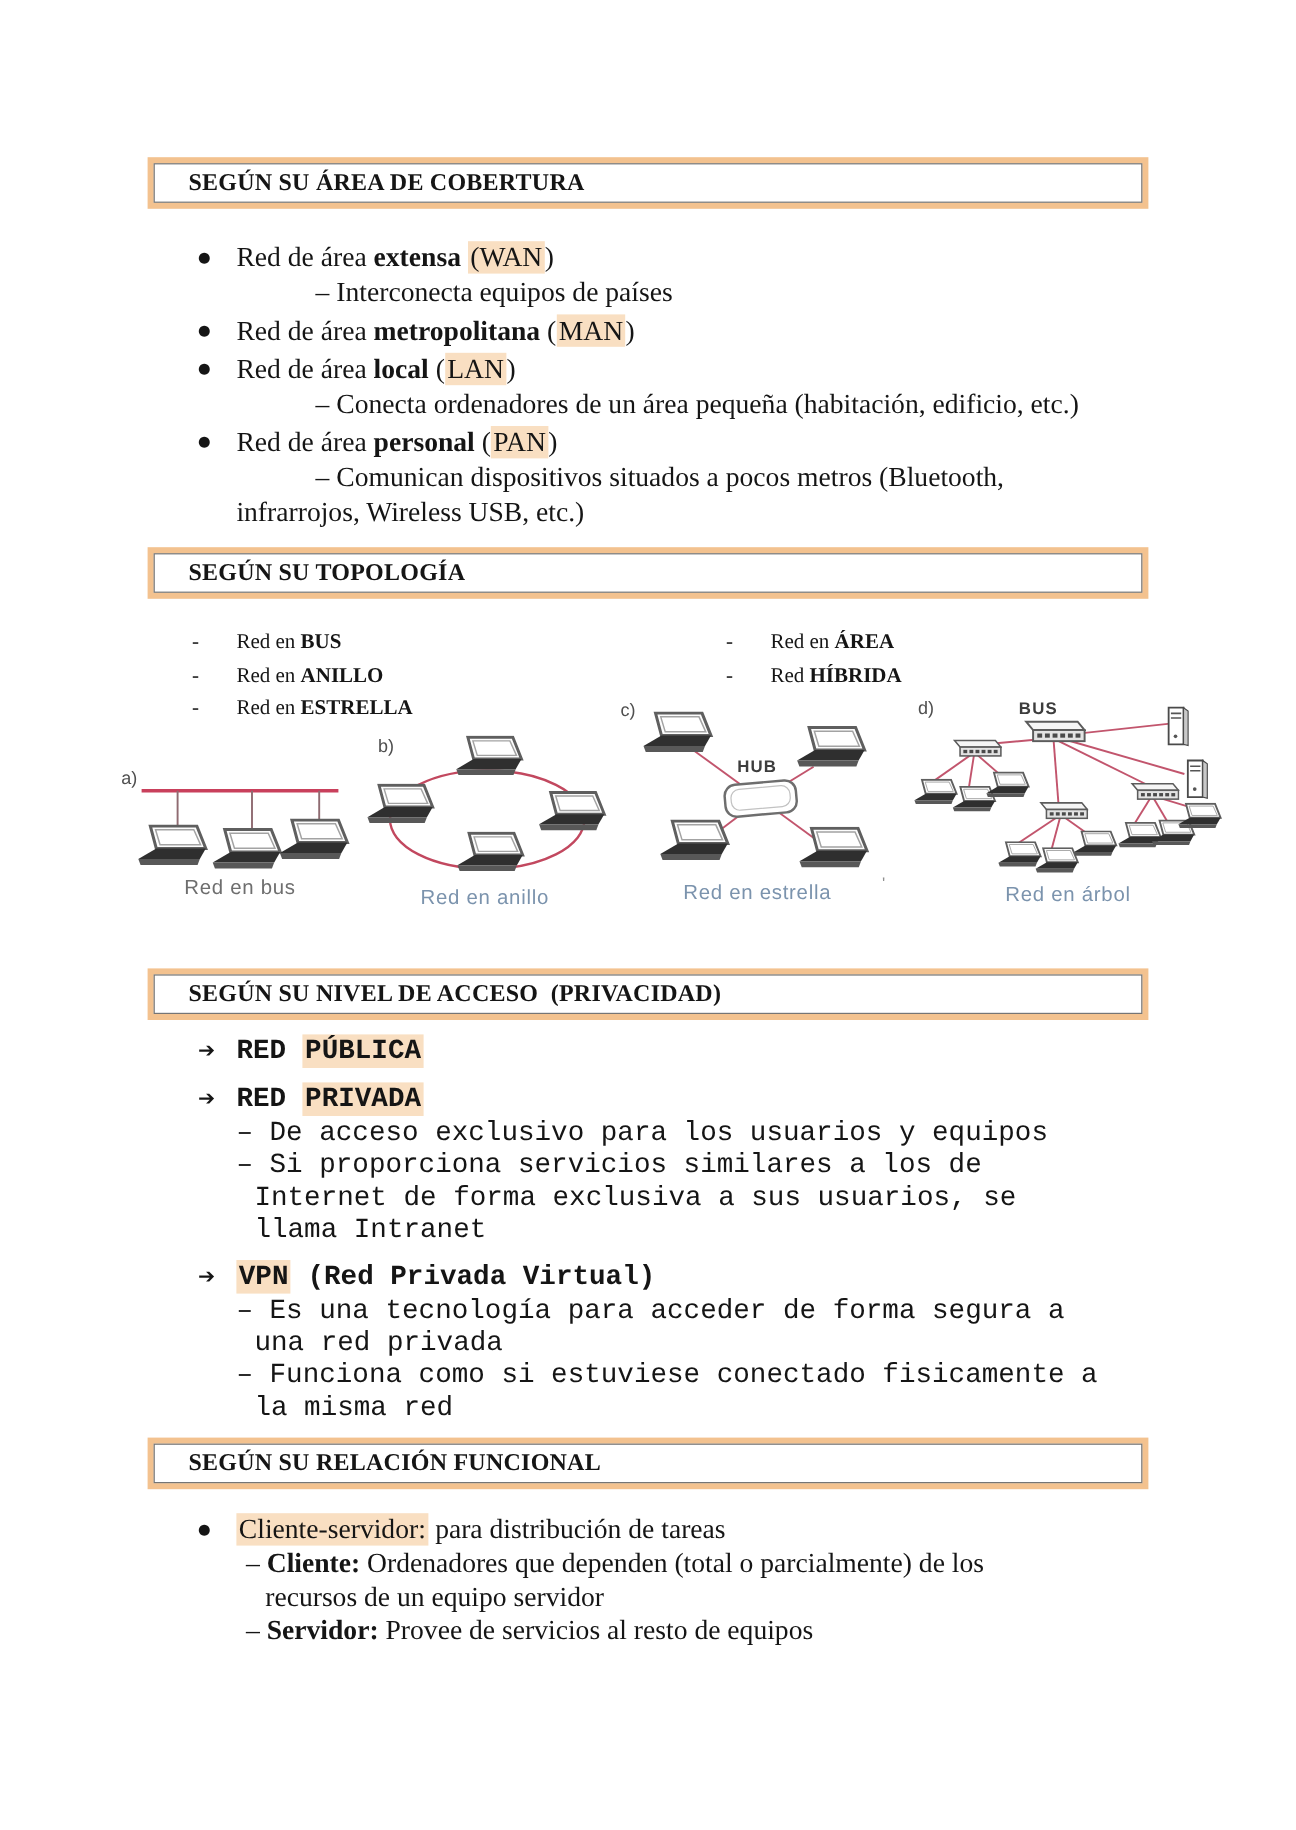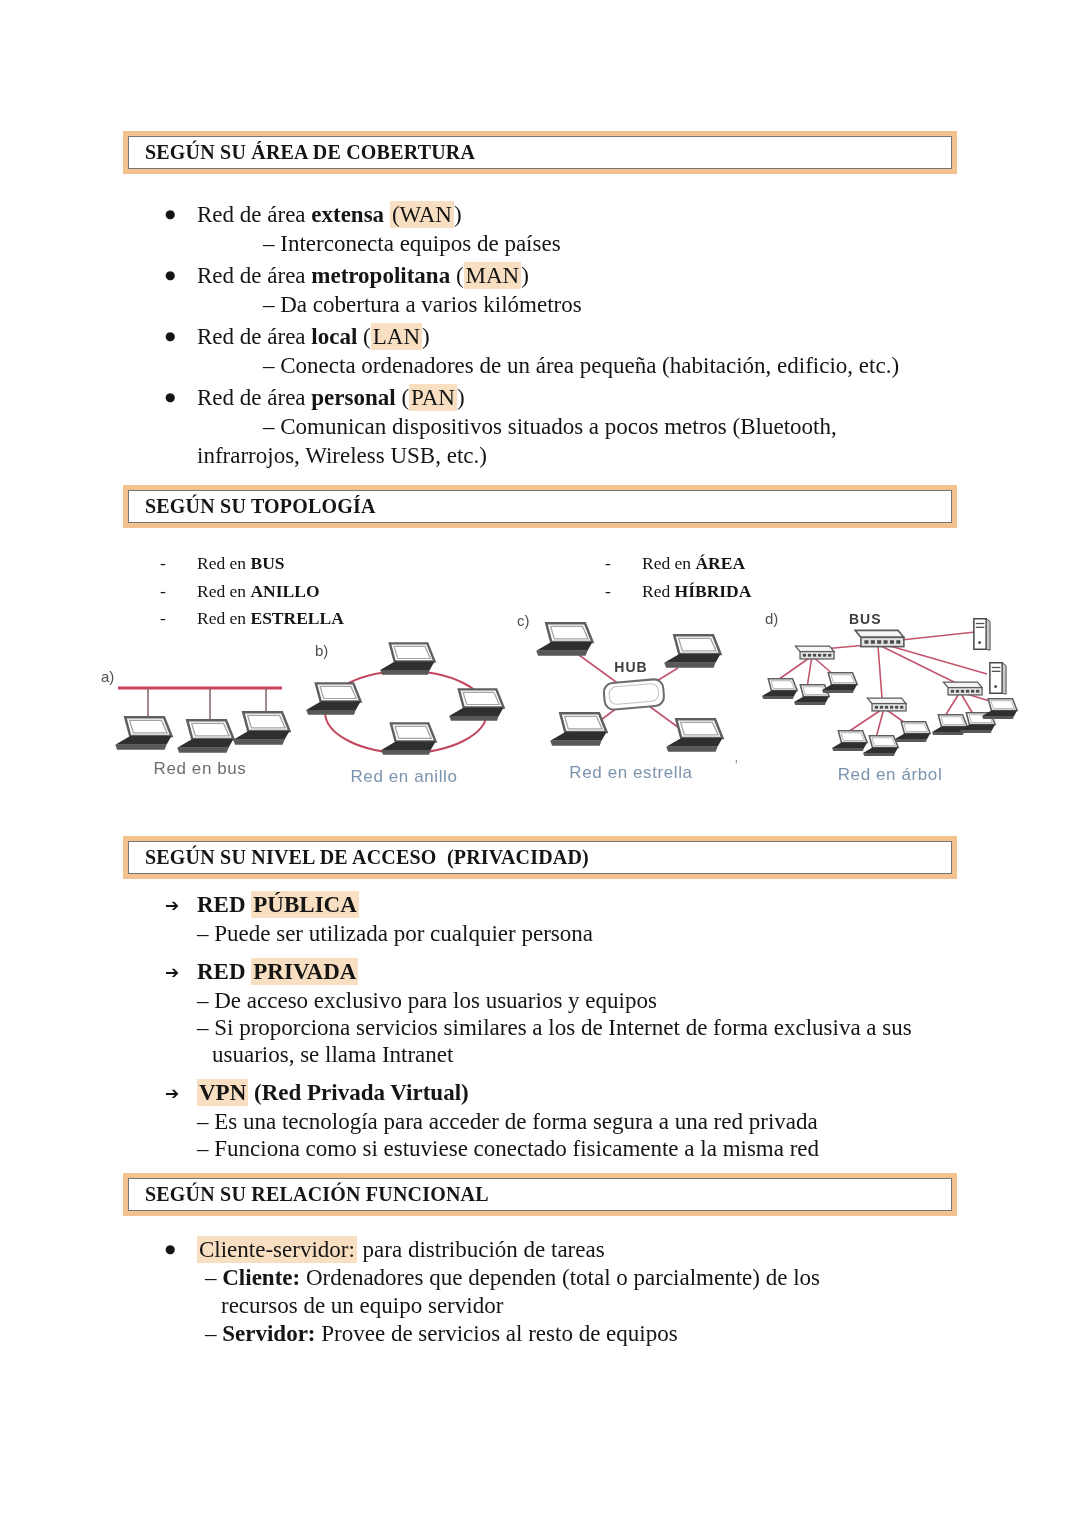--- a/index.html
+++ b/index.html
@@ -7,21 +7,21 @@
   body {
     width:1080px; height:1525px; position:relative; overflow:hidden;
     font-family:"Liberation Serif", serif; color:#151515;
   }
   .page { position:relative; width:1080px; height:1525px; padding:131px 123px 0 123px; }
 
   
   .hbox { border:5px solid #f3c28f; background:#ffffff; }
   .hbox-in {
     border:1px solid rgba(82,82,82,.8); height:33px;
-    display:flex; align-items:center; padding-left:16px;
+    display:flex; align-items:center; padding-left:28px;
   }
   .hbox-in span { font-weight:bold; font-size:20px; white-space:pre; letter-spacing:.2px; }
 
   .b { font-weight:bold; }
   .hl { background:#f9dfc2; padding:1px 2px; }
 
   
   .cov-list { margin-top:26px; }
   .item { display:flex; margin-left:42px; }
   .cov-list .item { margin-bottom:3px; }
@@ -51,21 +51,21 @@
   .ln { stroke:#c2556d; stroke-width:1.6; fill:none; }
   .busline { stroke:#c9405c; stroke-width:3; }
   .drop { stroke:#8f6b71; stroke-width:1.6; }
   .ring { stroke:#c2485f; stroke-width:2; fill:none; }
   .stray { fill:#909090; font-size:14px; }
 
   
   .acc-list { margin-top:11px; }
   .acc-item { display:flex; margin-left:42px; margin-bottom:10px; }
   .mk-arrow { font-family:"DejaVu Sans", sans-serif; font-weight:bold; font-size:17px; line-height:30px; }
-  .acc-item .txt { line-height:27px; }
+  .acc-item .txt { line-height:27px;font-family:Liberation Mono, monospace; }
   .acc-item .main { line-height:30px; }
   .sub { padding-left:15px; text-indent:-15px; }
 
   
   .fn-list { margin-top:19px; }
   .fn-item .txt { width:705px; }
   .fn-item .main { line-height:29px; }
   .fn-subs { padding-left:8px; }
   .fn-subs .sub { line-height:28px; padding-left:16px; text-indent:-16px; }
 </style>
@@ -121,21 +121,20 @@
       <span class="mk mk-bullet">●</span>
       <div class="txt">
         <p class="main"><span>Red de área </span><span class="b">extensa</span><span> </span><span class="hl">(WAN</span><span>)</span></p>
         <p class="cov-sub"><span>– Interconecta equipos de países</span></p>
       </div>
     </div>
     <div class="item">
       <span class="mk mk-bullet">●</span>
       <div class="txt">
         <p class="main"><span>Red de área </span><span class="b">metropolitana</span><span> (</span><span class="hl">MAN</span><span>)</span></p>
-        <p class="cov-sub"><span>– Da cobertura a varios kilómetros</span></p>
       </div>
     </div>
     <div class="item">
       <span class="mk mk-bullet">●</span>
       <div class="txt">
         <p class="main"><span>Red de área </span><span class="b">local</span><span> (</span><span class="hl">LAN</span><span>)</span></p>
         <p class="cov-sub"><span>– Conecta ordenadores de un área pequeña (habitación, edificio, etc.)</span></p>
       </div>
     </div>
     <div class="item">
@@ -257,21 +256,20 @@
     <div class="hbox-in">
       <span>SEGÚN SU NIVEL DE ACCESO  (PRIVACIDAD)</span>
     </div>
   </div>
 
   <div class="acc-list">
     <div class="acc-item">
       <span class="mk mk-arrow">➔</span>
       <div class="txt">
         <p class="main"><span class="b">RED </span><span class="b hl">PÚBLICA</span></p>
-        <p class="sub"><span>– Puede ser utilizada por cualquier persona</span></p>
       </div>
     </div>
     <div class="acc-item">
       <span class="mk mk-arrow">➔</span>
       <div class="txt">
         <p class="main"><span class="b">RED </span><span class="b hl">PRIVADA</span></p>
         <p class="sub"><span>– De acceso exclusivo para los usuarios y equipos</span></p>
         <p class="sub"><span>– Si proporciona servicios similares a los de Internet de forma exclusiva a sus usuarios, se llama Intranet</span></p>
       </div>
     </div>

